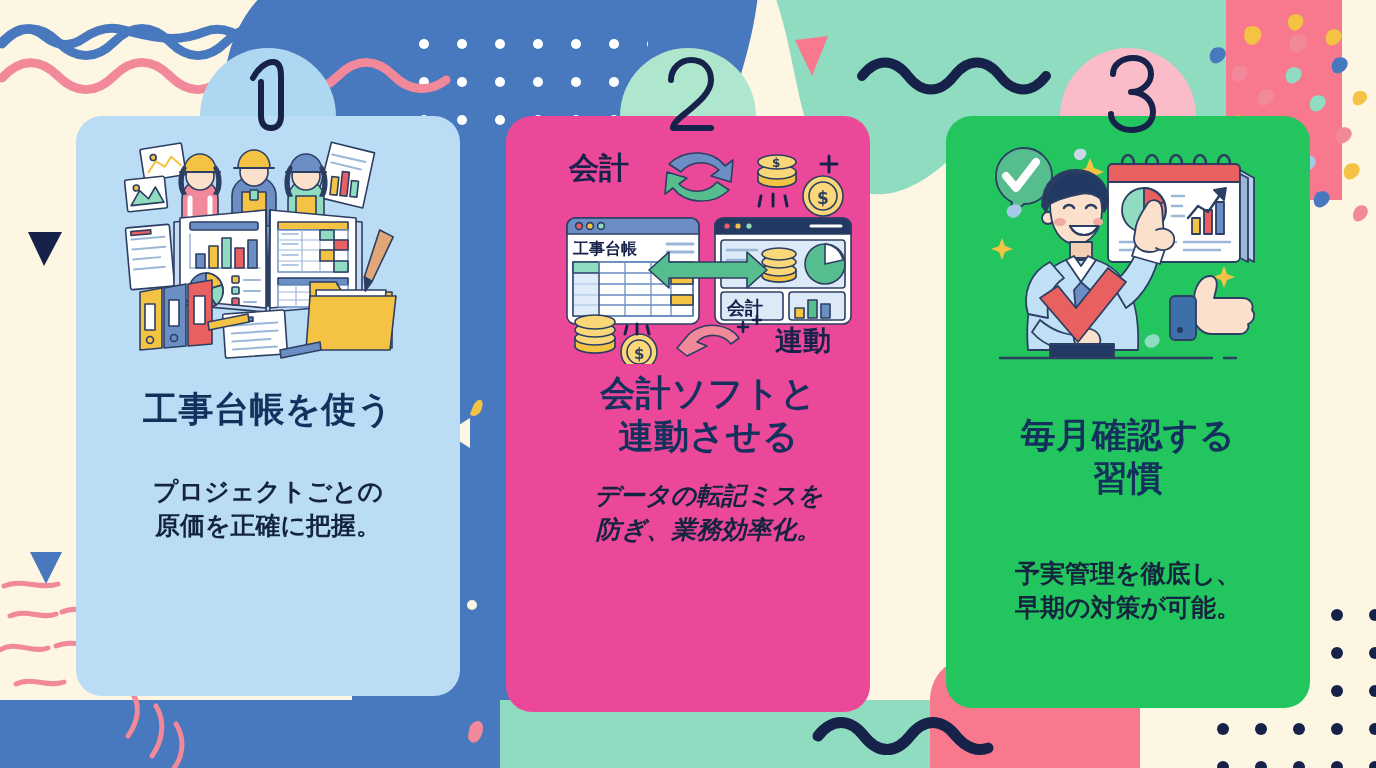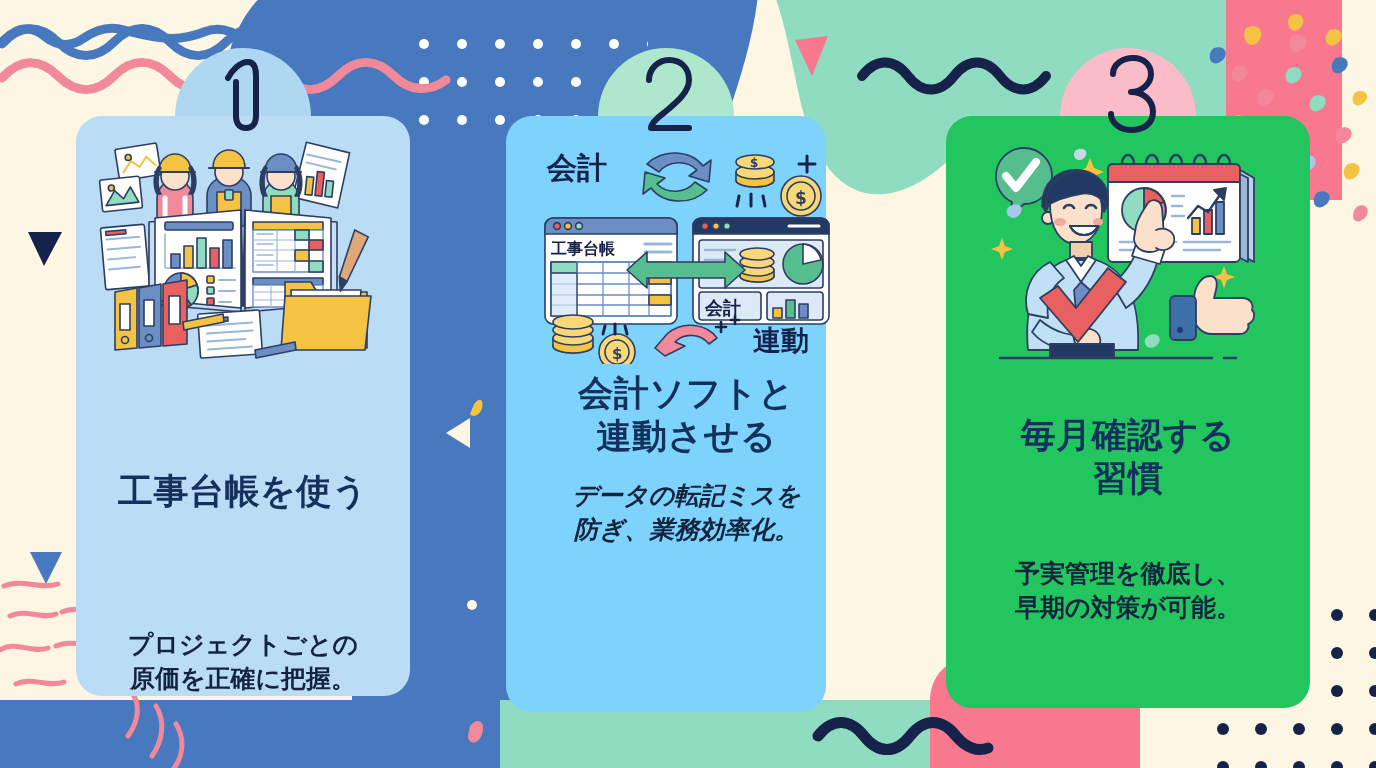--- a/index.html
+++ b/index.html
@@ -67,21 +67,21 @@
     font-weight: 700;
     font-size: 25px;
     line-height: 1.36;
     color: #14243F;
     text-align: center;
     margin-top: 30px;
     width: 100%;
     white-space: pre-line;
   }
   .card1 .card-title { margin-top: 24px; }
-  .card1 .card-desc  { margin-top: 34px; }
+  .card1 .card-desc  { margin-top: 44px; }
   .card2 .card-title { margin-top: 8px; }
   .card2 .card-desc  { margin-top: 22px; font-style: italic; }
   .card3 .card-title { margin-top: 14px; }
   .card3 .card-desc  { margin-top: 22px; }
 </style>
 </head>
 <body>
 
 <div id="stage">
 
@@ -187,21 +187,21 @@
         <path d="M 1348 164 C 1360 160 1364 172 1354 178 C 1344 184 1340 170 1348 164 Z" fill="#F5C344"></path>
         <path d="M 1318 192 C 1330 188 1334 200 1324 206 C 1314 212 1310 198 1318 192 Z" fill="#4878BE"></path>
         <path d="M 1358 206 C 1368 202 1372 214 1362 220 C 1352 226 1350 212 1358 206 Z" fill="#F2899B"></path>
         <path d="M 1180 238 C 1192 234 1196 246 1186 252 C 1176 258 1172 244 1180 238 Z" fill="#F2899B"></path>
       </g>
     </g>
   </svg>
 
   <div id="cards-layer">
 
-    <div class="card card1" style="left:76px; top:116px; width:334px; height:580px; background:#BADDF5;justify-content:space-between;">
+    <div class="card card1" style="left:76px; top:116px; width:384px; height:580px; background:#BADDF5;">
       <div class="card-tab" style="background:#AED8F2;"></div>
       <div class="card-num">
         <svg viewBox="0 0 90 84" xmlns="http://www.w3.org/2000/svg">
           <path d="M 30 26 C 34 18 42 10 50 10 C 56 10 58 16 58 24 L 58 64 C 58 72 54 76 48 76
                    C 42 76 38 72 38 64 L 38 30" fill="none" stroke="#16224A" stroke-width="6" stroke-linecap="round" stroke-linejoin="round"></path>
         </svg>
       </div>
 
       <div class="illus">
         <svg viewBox="0 0 296 230" xmlns="http://www.w3.org/2000/svg">
@@ -334,21 +334,21 @@
             </g>
           </g>
         </svg>
       </div>
 
       <div class="card-title">工事台帳を使う</div>
       <div class="card-desc">プロジェクトごとの
 原価を正確に把握。</div>
     </div>
 
-    <div class="card card2" style="left:506px; top:116px; width:320px; height:596px; background:#7dd3fc;padding-left:41px;">
+    <div class="card card2" style="left:506px; top:116px; width:364px; height:596px; background:#ec4899;padding-left:41px;">
       <div class="card-tab" style="background:#AEE6CE;"></div>
       <div class="card-num">
         <svg viewBox="0 0 90 84" xmlns="http://www.w3.org/2000/svg">
           <path d="M 28 28 C 28 16 38 8 48 8 C 60 8 68 16 68 28 C 68 40 56 50 44 60
                    C 36 66 30 72 30 76 L 68 76" fill="none" stroke="#16224A" stroke-width="6" stroke-linecap="round" stroke-linejoin="round"></path>
         </svg>
       </div>
 
       <div class="illus">
         <svg viewBox="0 0 296 230" xmlns="http://www.w3.org/2000/svg">

